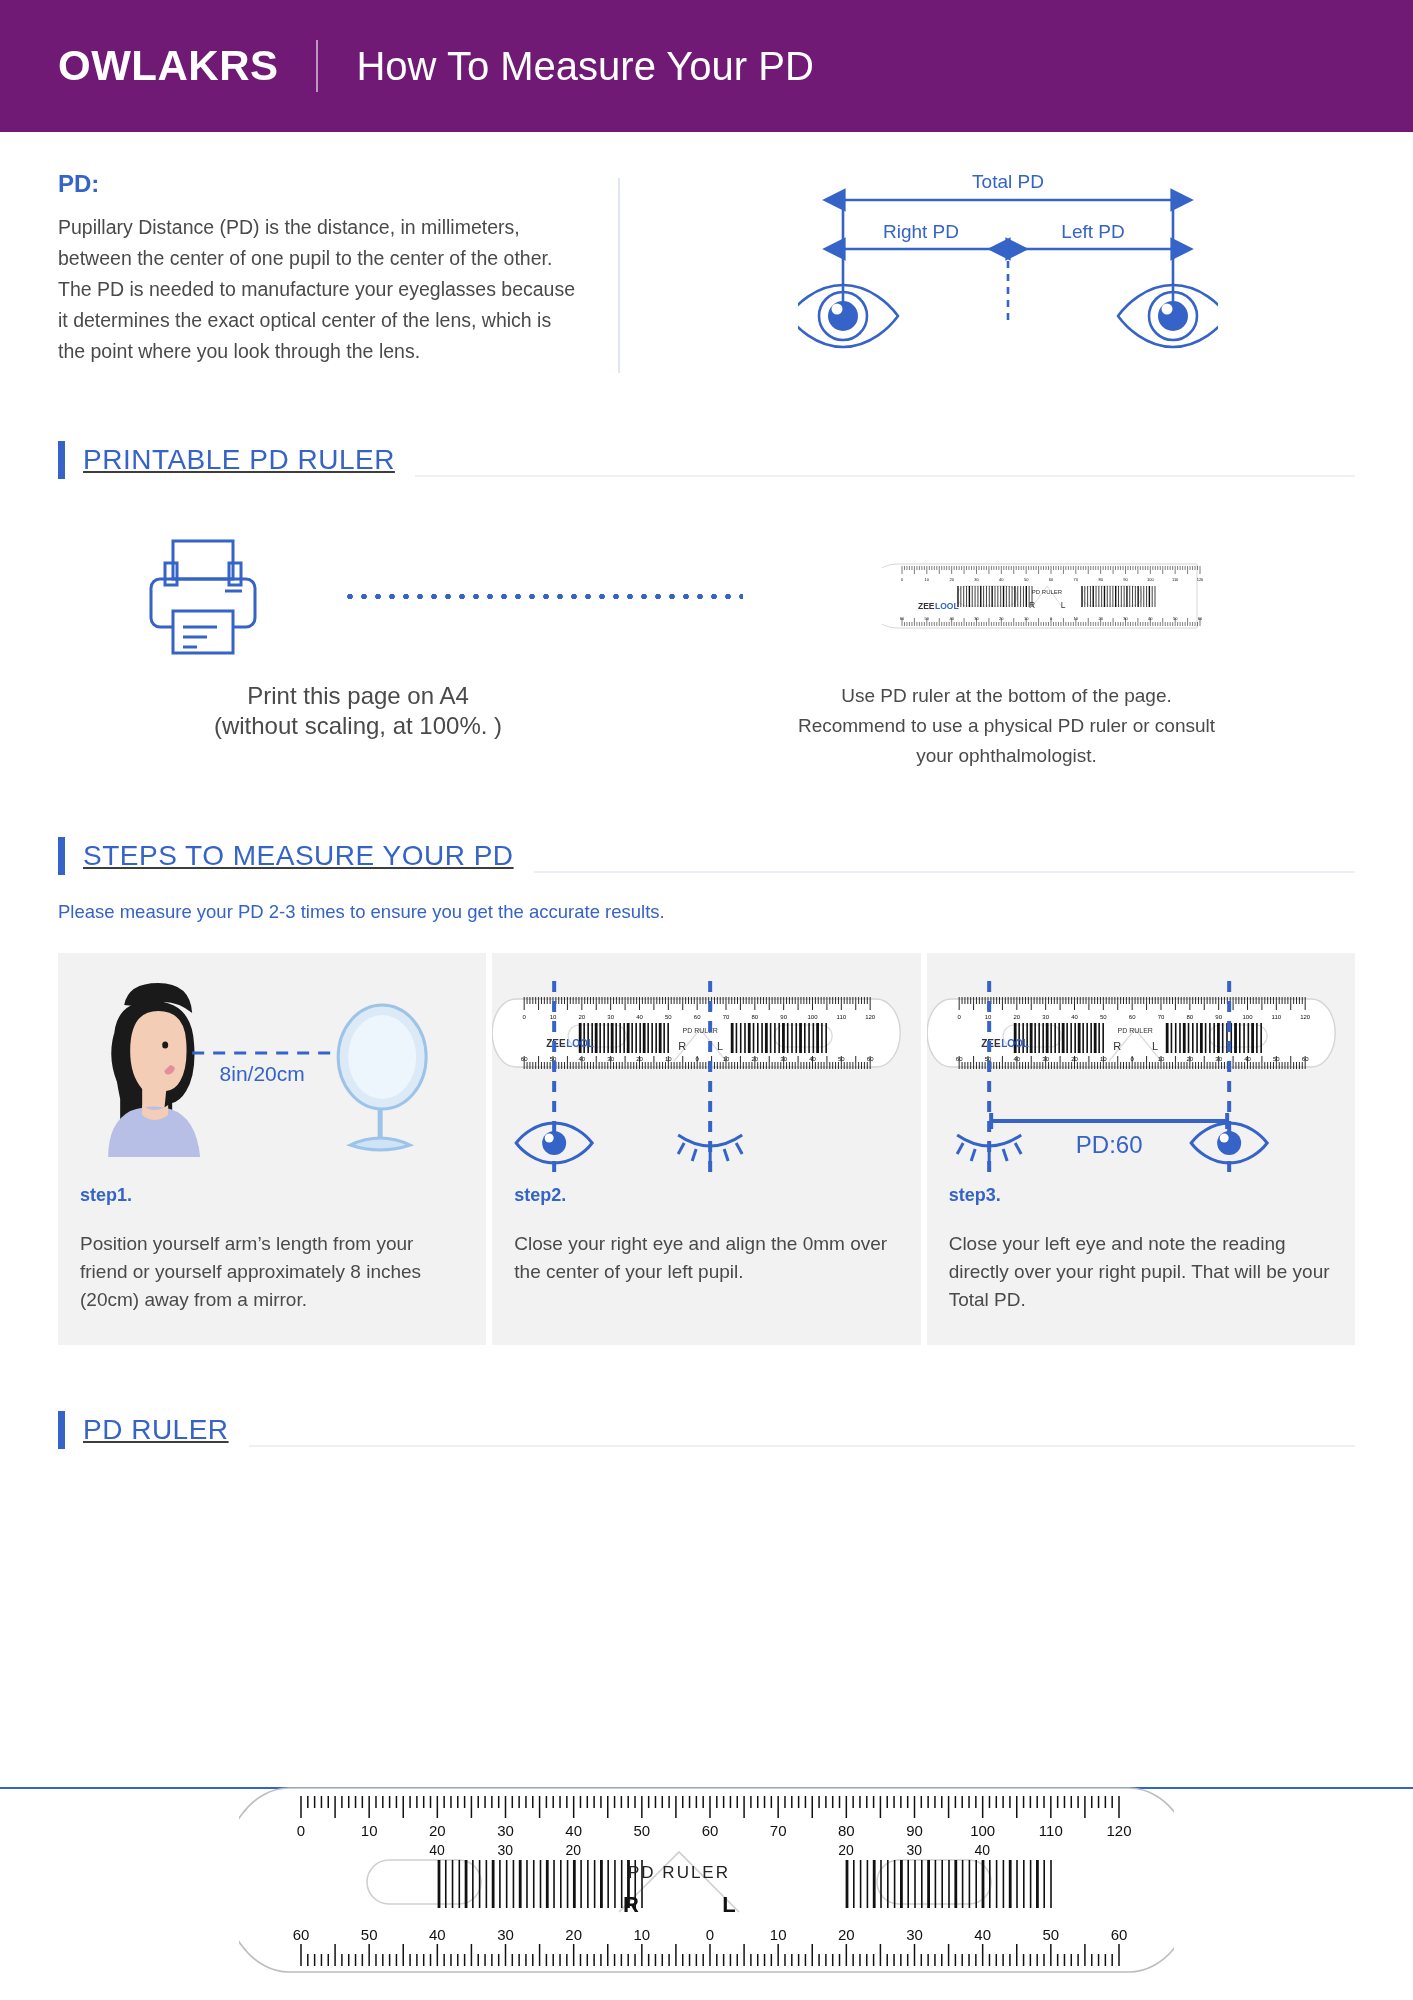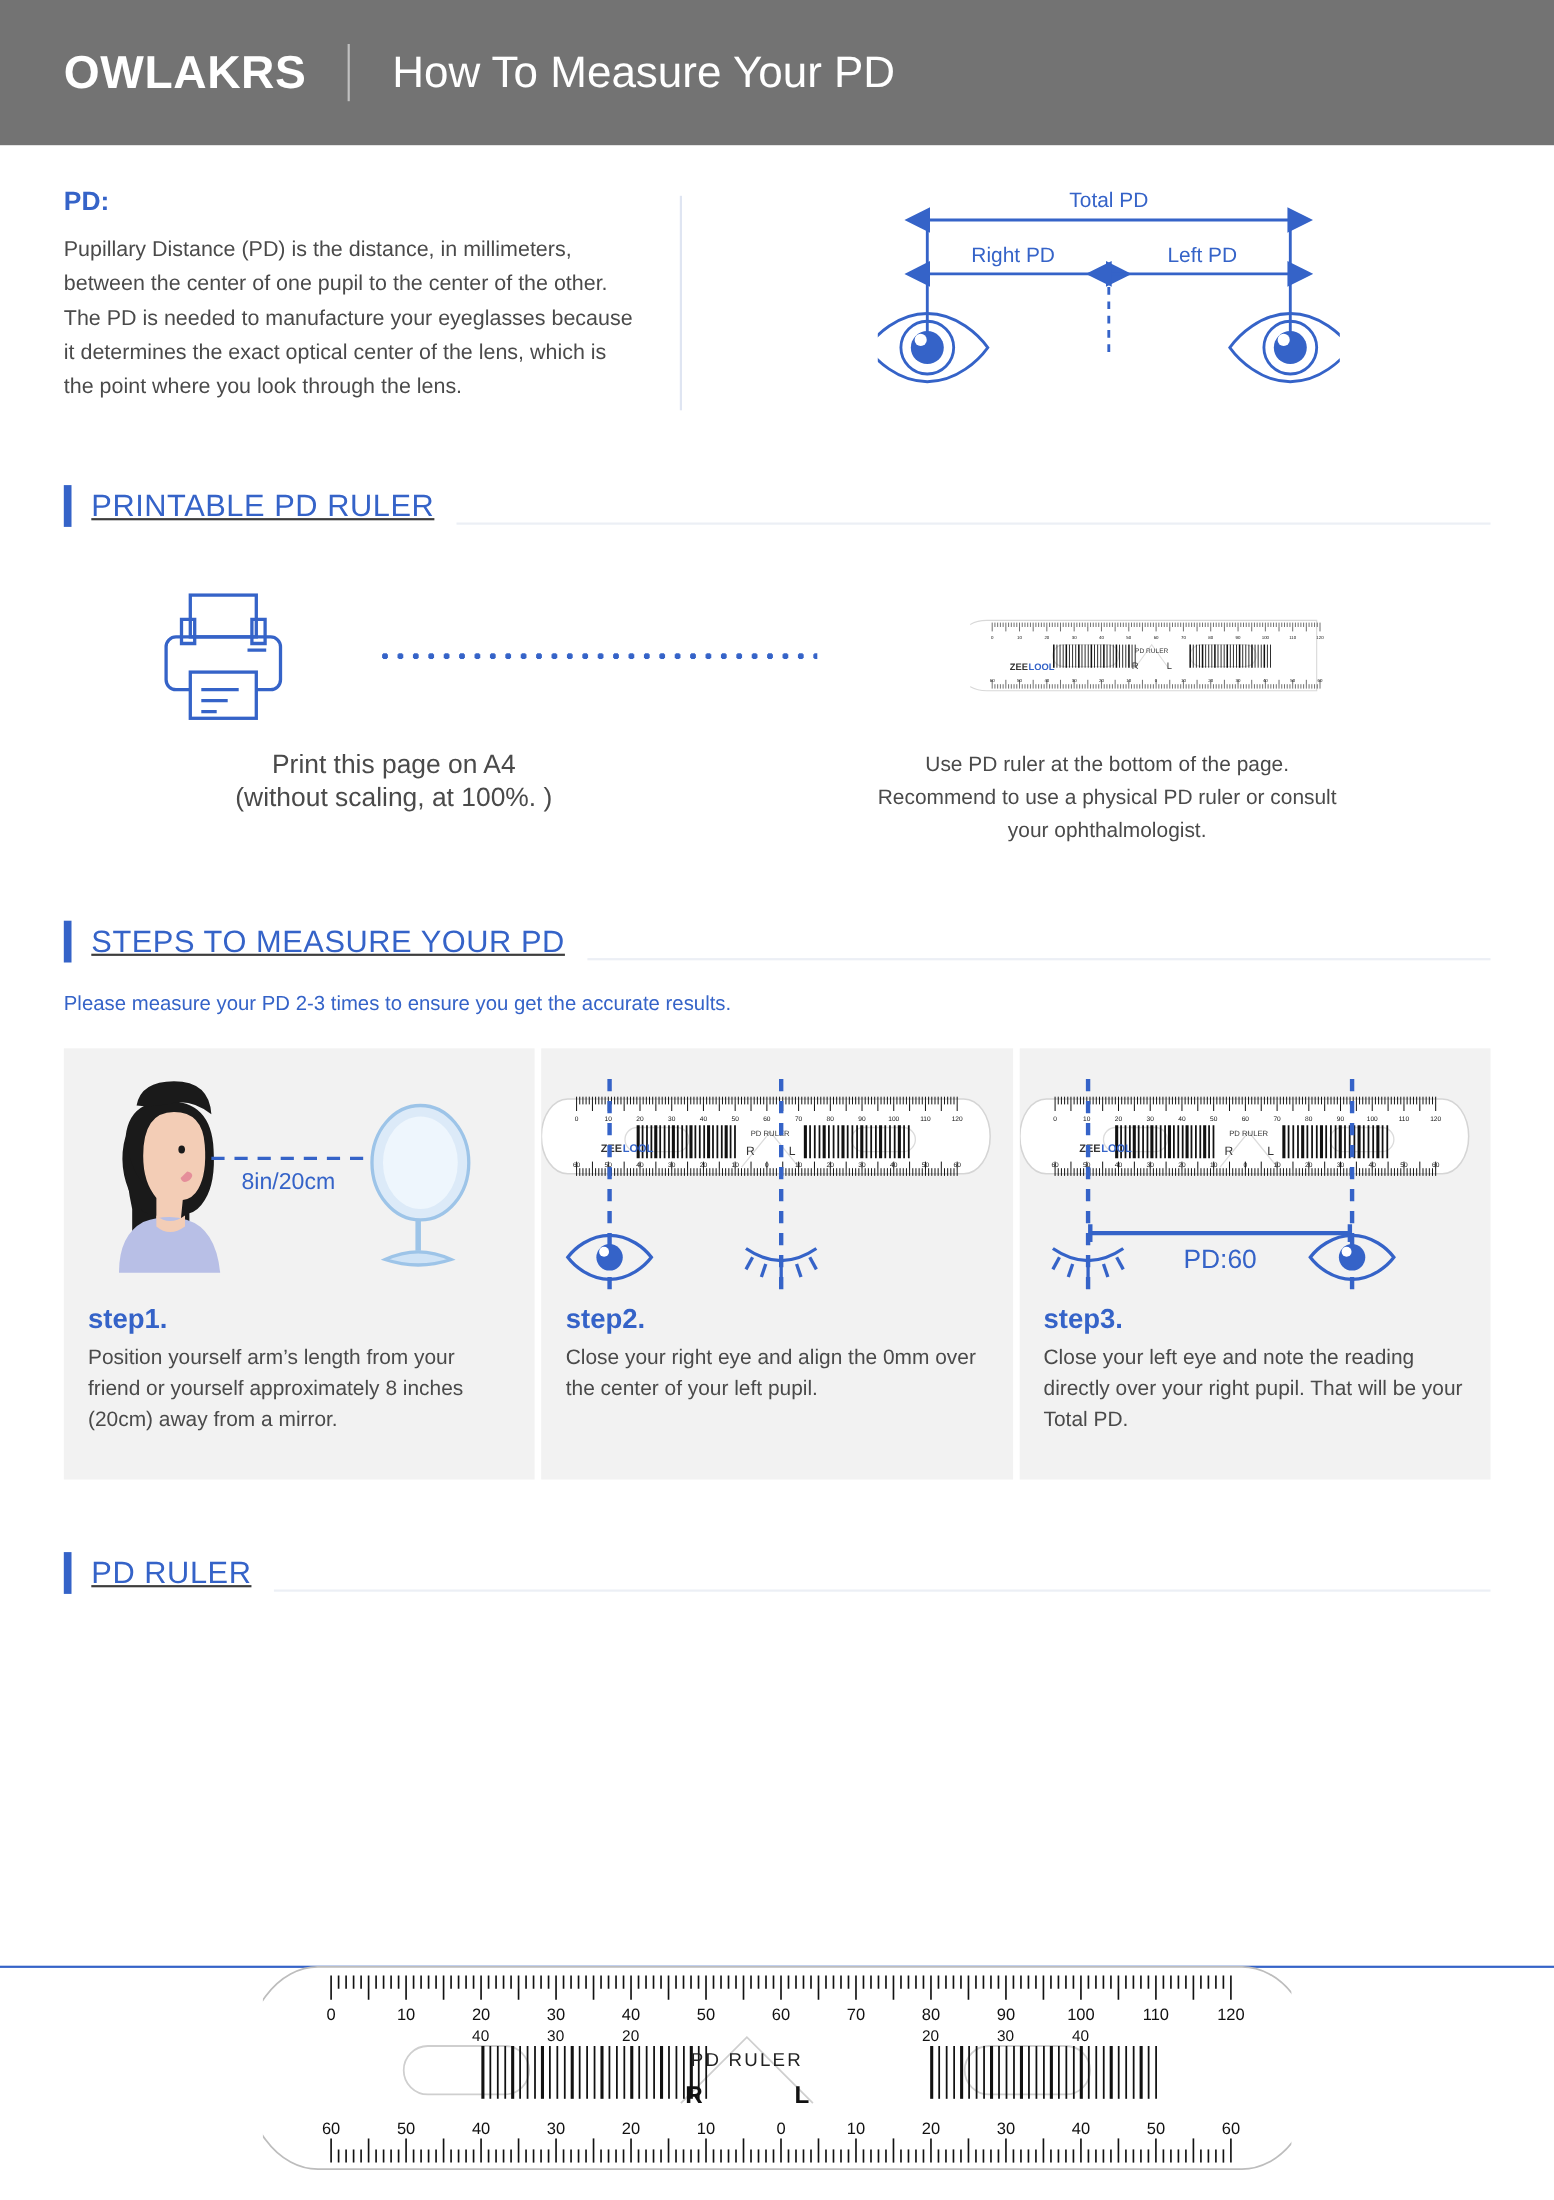--- a/index.html
+++ b/index.html
@@ -9,21 +9,21 @@
     background:#ffffff;
     font-family:"Liberation Sans", sans-serif;
     color:#3d3d3d;
     position:relative;
     overflow:hidden;
   }
 
   
   .header {
     height:132px;
-    background:#737373;
+    background:#701a75;
     display:flex;
     align-items:center;
     padding-left:58px;
   }
   .brand {
     font-size:42px;
     font-weight:bold;
     color:#ffffff;
     letter-spacing:0.5px;
   }
@@ -167,22 +167,22 @@
     height:232px;
     position:relative;
     overflow:hidden;
   }
   .step-text {
     padding:0 22px 20px 22px;
   }
   .step-label {
     color:#3563c8;
     font-weight:bold;
-    font-size:25px;
-    margin-bottom:7px;
+    font-size:18px;
+    margin-bottom:24px;
   }
   .step-desc {
     font-size:19px;
     line-height:28px;
     color:#4a4a4a;
   }
 
   
   .bottom-rule-line {
     position:absolute;

